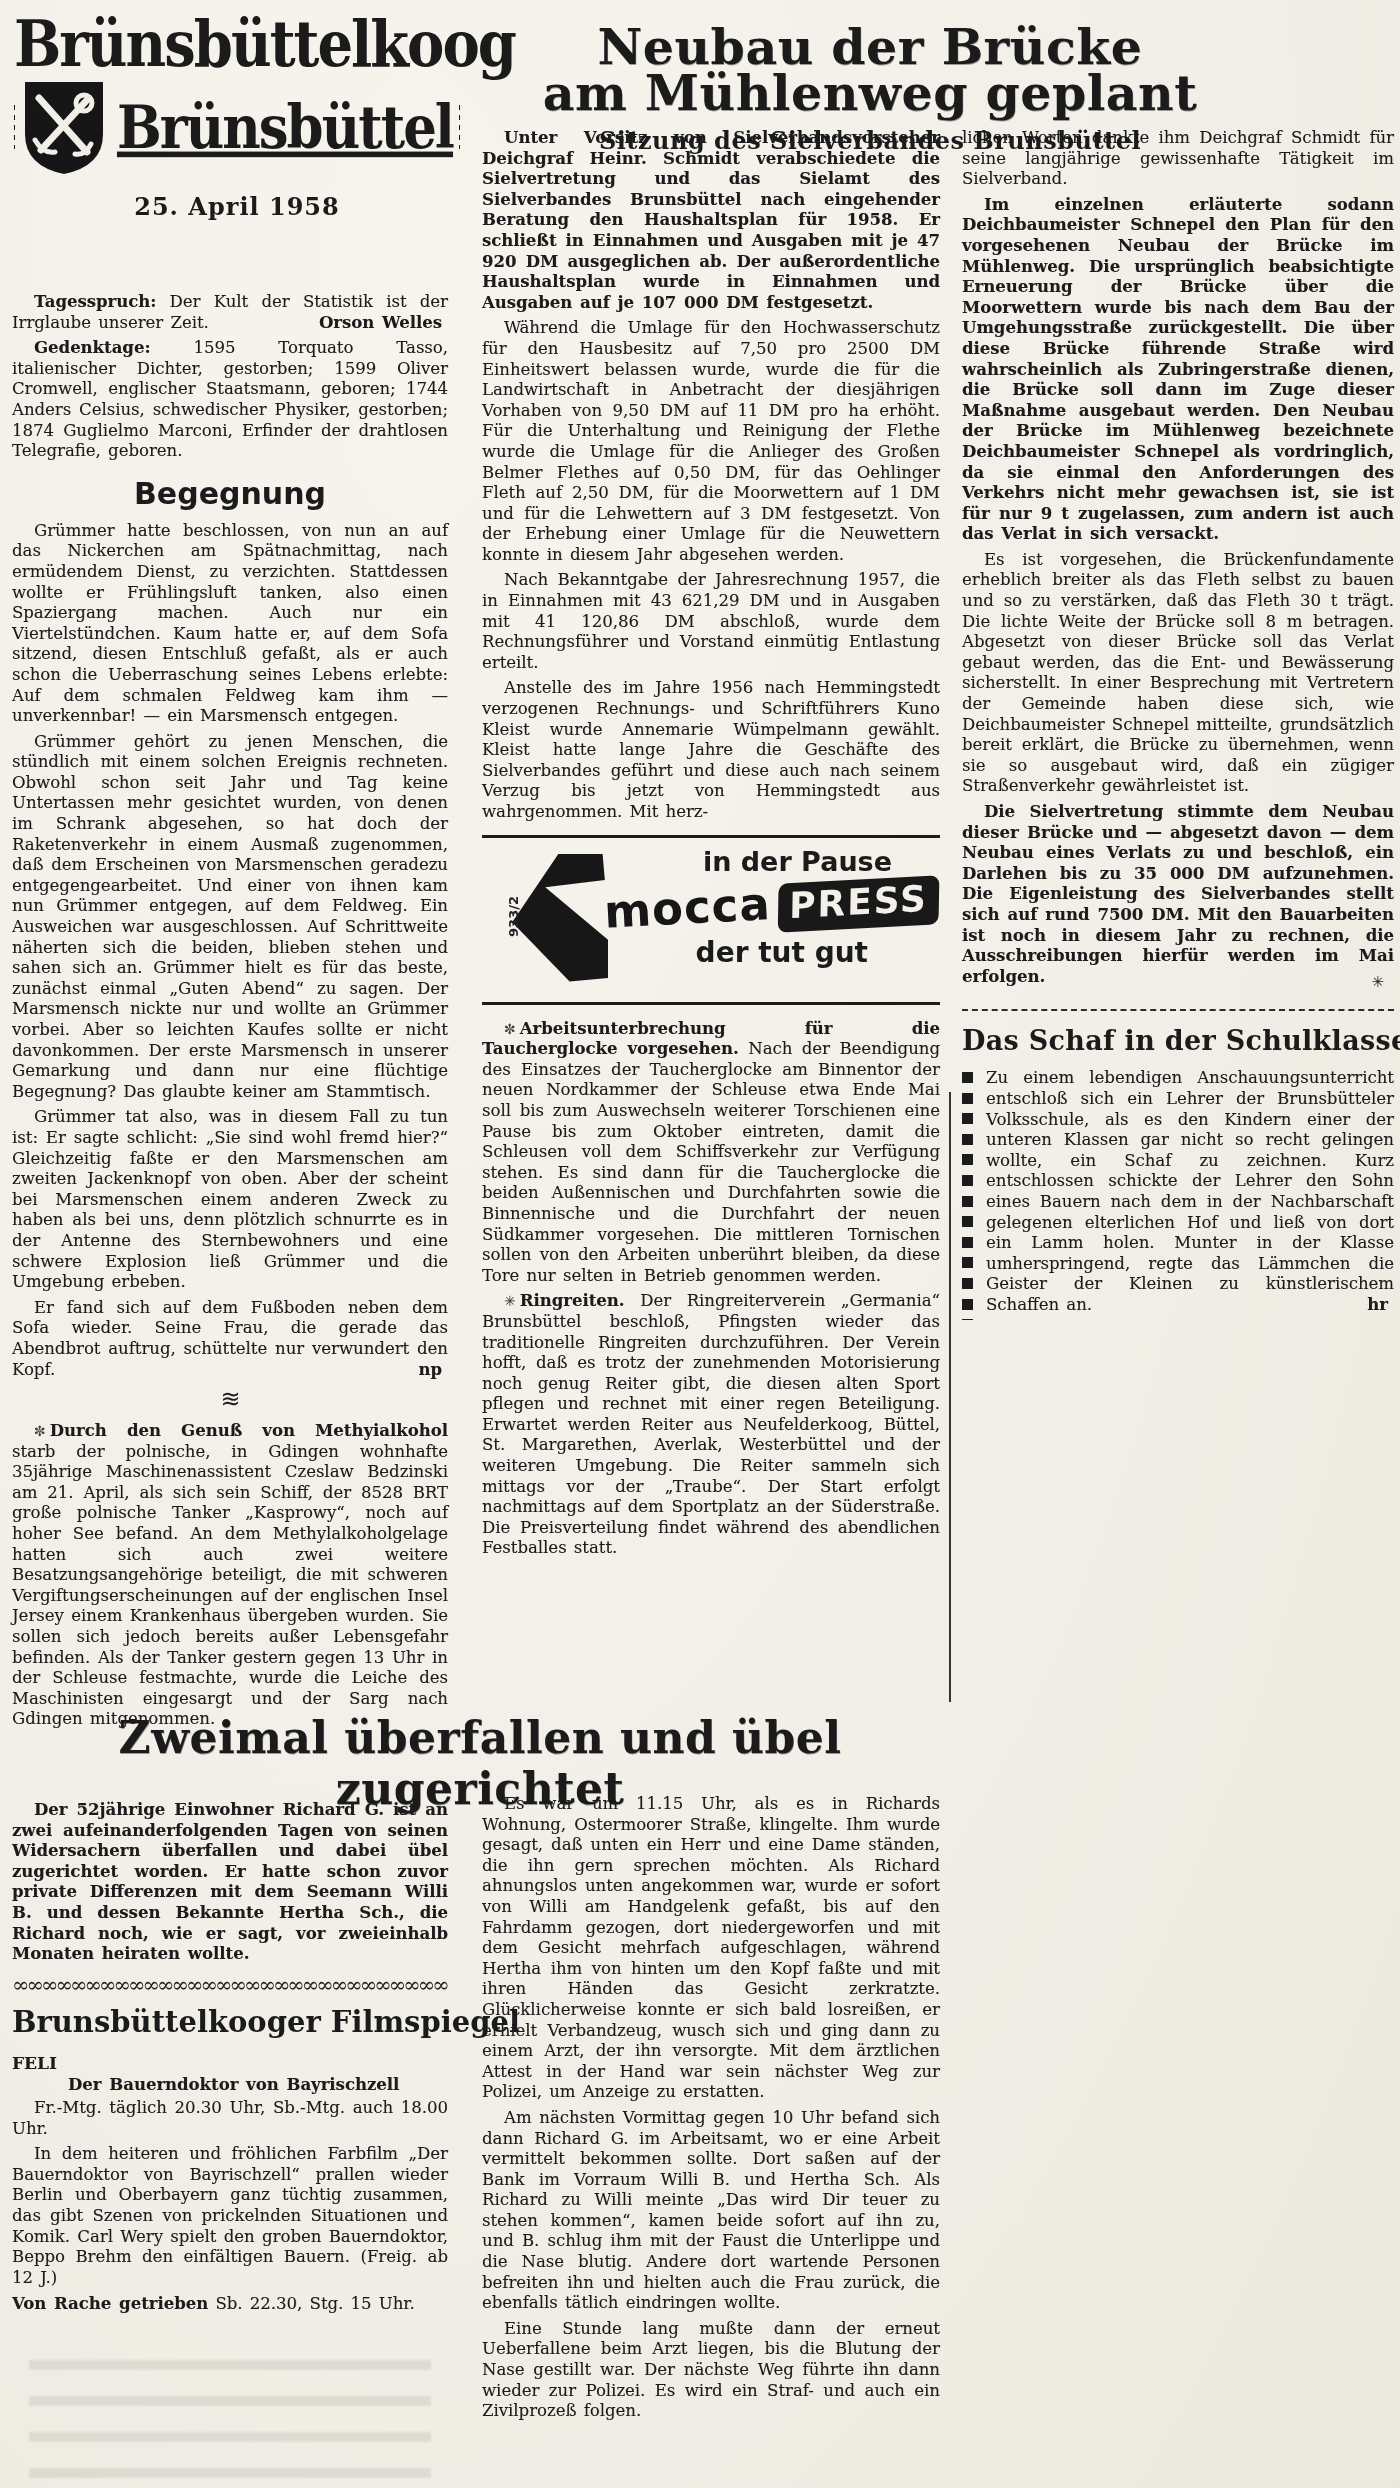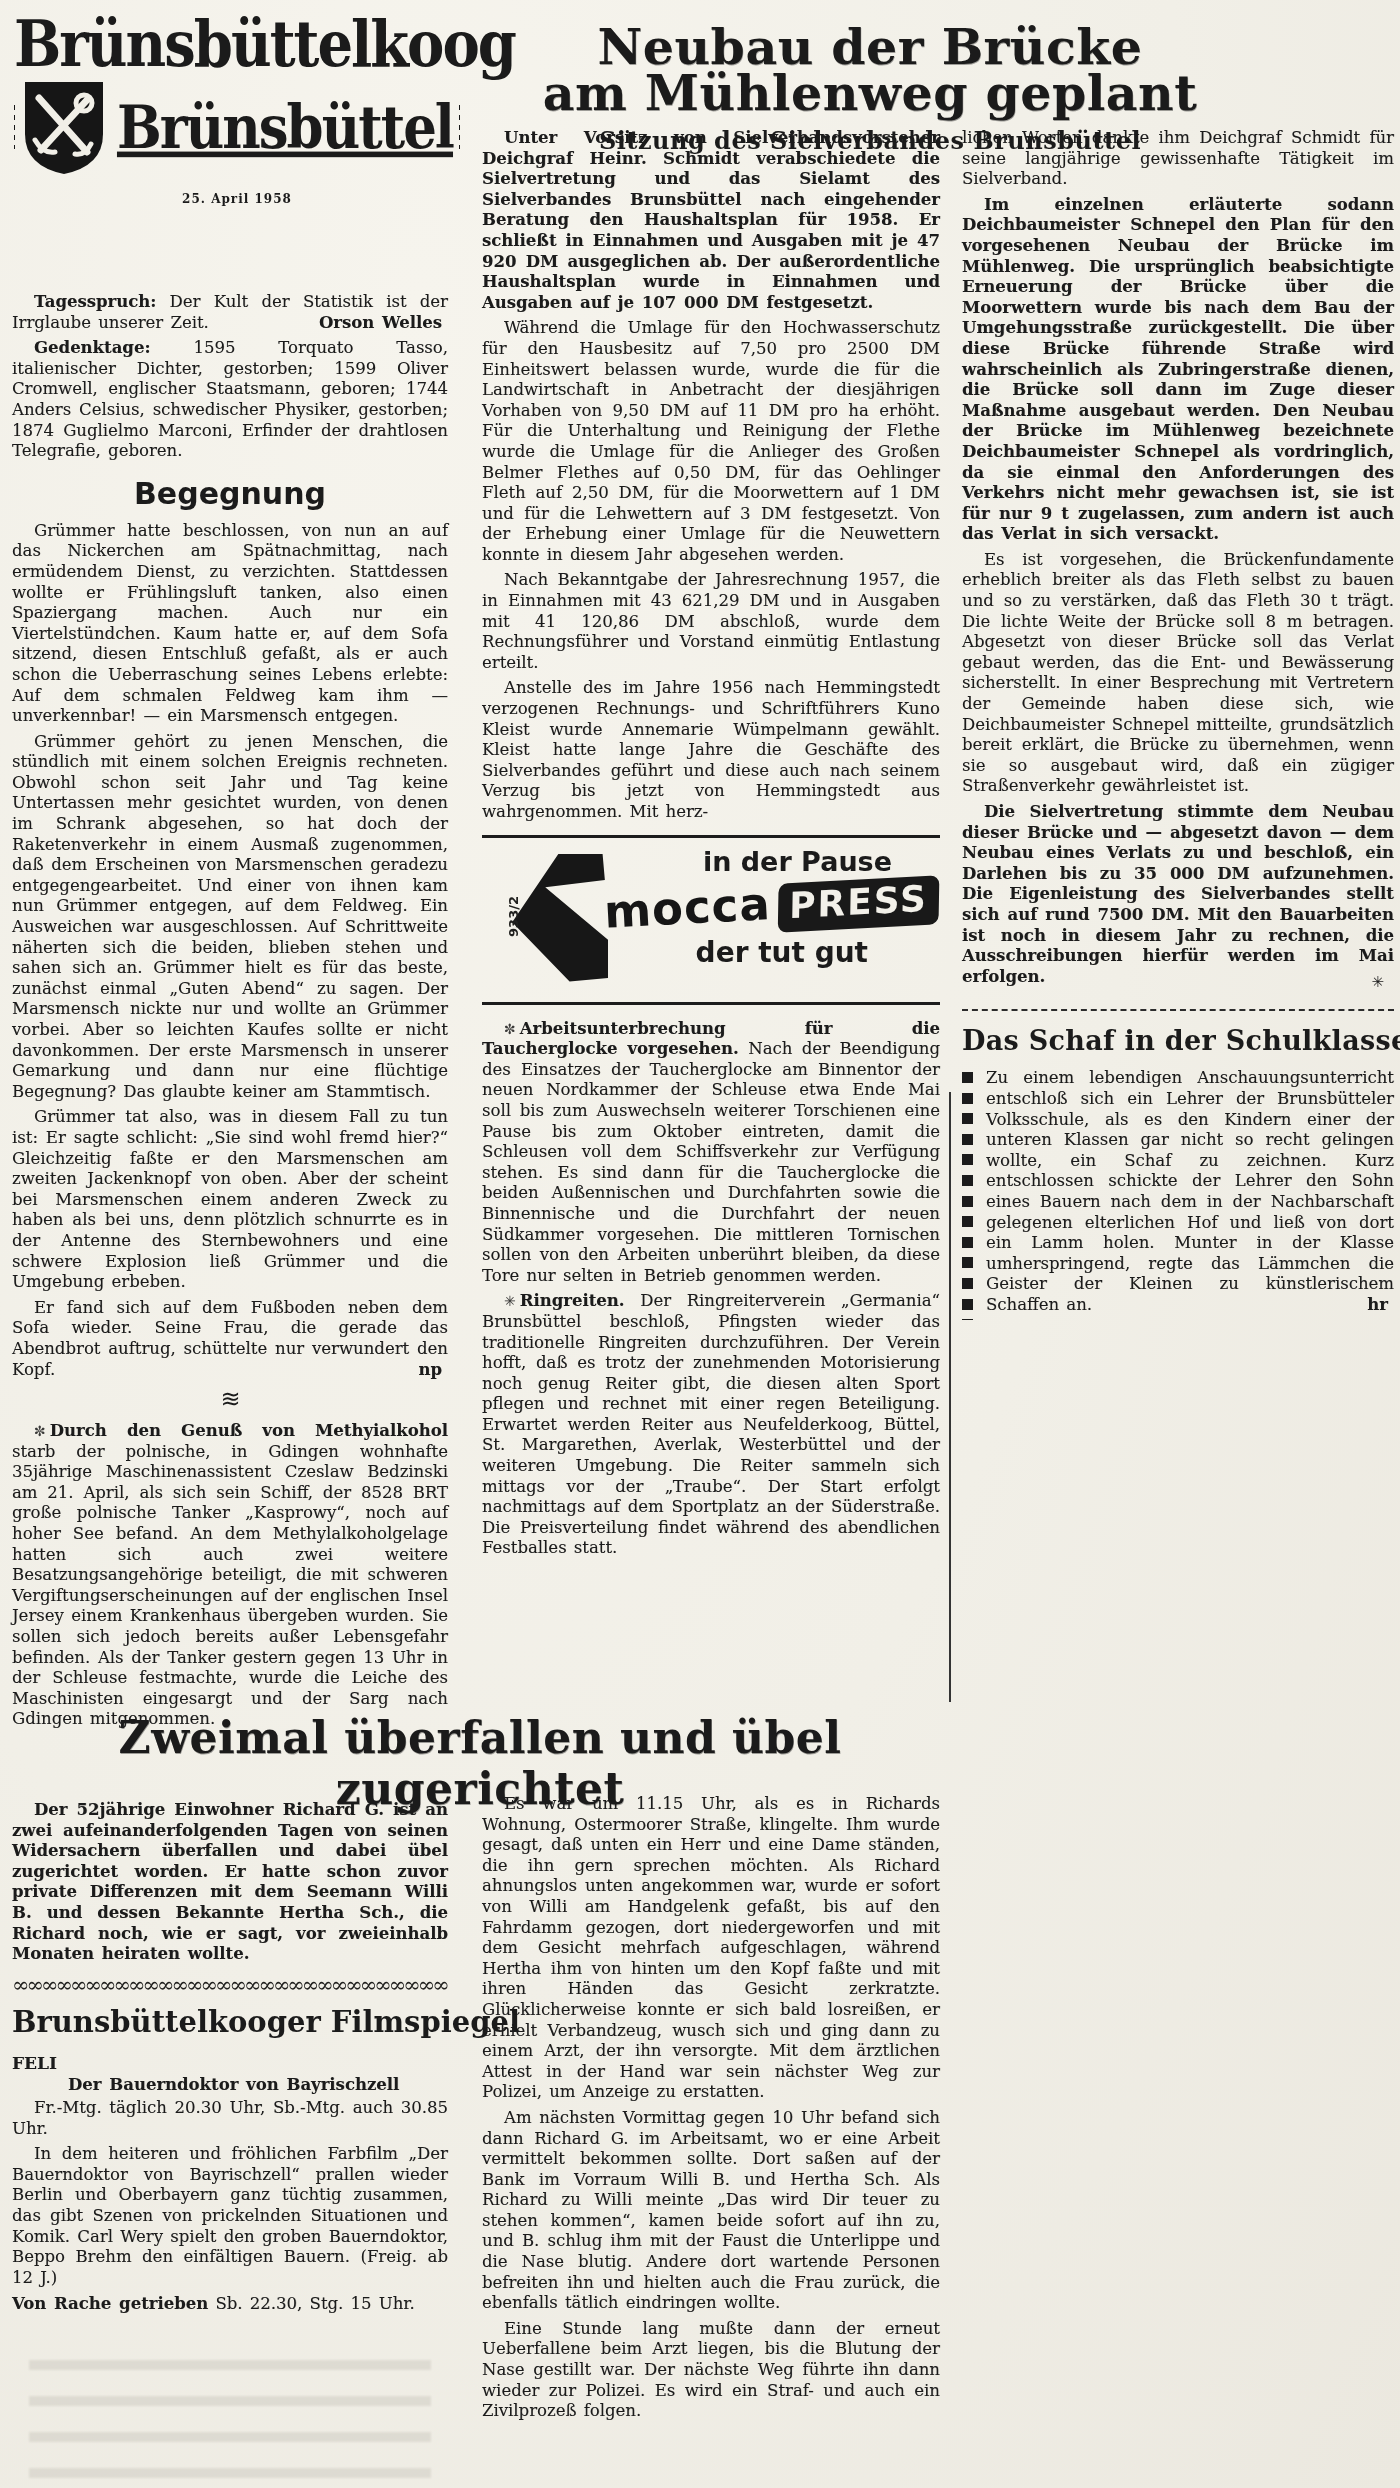--- a/index.html
+++ b/index.html
@@ -23,21 +23,21 @@
 
   
   .masthead { position:absolute; left:14px; top:12px; width:446px; }
   .mh-line1 { font-size:56px; font-weight:bold; letter-spacing:-2px; line-height:1; white-space:nowrap; transform:scaleY(1.12); transform-origin:top left; }
   .mh-row2 { display:flex; align-items:center; margin-top:10px;text-decoration:underline; }
   .mh-line2 { font-size:53px; font-weight:bold; letter-spacing:-2px; line-height:1; transform:scaleY(1.12); }
   .flag { width:34px; height:44px; background:repeating-linear-gradient(to bottom,#191919 0 5px, transparent 5px 10px); }
   .flag.left { margin-right:6px; transform:skewY(6deg); }
   .flag.right { margin-left:6px; transform:skewY(-6deg); }
   .crest { margin-right:10px; flex:none; }
-  .mh-date { text-align:center; font-weight:bold; font-size:12px; margin-top:16px; letter-spacing:1px; }
+  .mh-date { text-align:center; font-weight:bold; font-size:24px; margin-top:16px; letter-spacing:1px; }
 
   
   .headline-block { position:absolute; left:500px; top:24px; width:740px; text-align:center; }
   .headline-block h1 { margin:0; font-size:49px; line-height:46px; font-weight:bold; letter-spacing:0.5px; text-shadow:0.5px 0.5px 0.6px rgba(27,27,27,0.4); }
   .headline-block h2 { margin:10px 0 0 0; font-size:24px; font-weight:bold; letter-spacing:0.5px; }
 
   .col1-top { left:12px; top:292px; width:436px; }
   .col2-top { left:482px; top:128px; width:458px; }
   .col3-top { left:962px; top:128px; width:432px; }
 
@@ -154,21 +154,21 @@
   </section>
 
   <h2 class="headline2">Zweimal überfallen und übel zugerichtet</h2>
 
   <section class="col col1-bottom">
     <p class="body-p bold-p">Der 52jährige Einwohner Richard G. ist an zwei aufeinanderfolgenden Tagen von seinen Widersachern überfallen und dabei übel zugerichtet worden. Er hatte schon zuvor private Differenzen mit dem Seemann Willi B. und dessen Bekannte Hertha Sch., die Richard noch, wie er sagt, vor zweieinhalb Monaten heiraten wollte.</p>
     <div class="braid">∞∞∞∞∞∞∞∞∞∞∞∞∞∞∞∞∞∞∞∞∞∞∞∞∞∞∞∞∞∞∞∞∞∞∞∞∞∞∞∞∞∞∞∞∞∞</div>
     <h3 class="film-title">Brunsbüttelkooger Filmspiegel</h3>
     <p class="body-p noindent feli"><b>FELI</b></p>
     <p class="body-p film-name"><b>Der Bauerndoktor von Bayrischzell</b></p>
-    <p class="body-p">Fr.-Mtg. täglich 20.30 Uhr, Sb.-Mtg. auch 30.85 Uhr.</p>
+    <p class="body-p">Fr.-Mtg. täglich 20.30 Uhr, Sb.-Mtg. auch 18.00 Uhr.</p>
     <p class="body-p">In dem heiteren und fröhlichen Farbfilm „Der Bauerndoktor von Bayrischzell“ prallen wieder Berlin und Oberbayern ganz tüchtig zusammen, das gibt Szenen von prickelnden Situationen und Komik. Carl Wery spielt den groben Bauerndoktor, Beppo Brehm den einfältigen Bauern. (Freig. ab 12 J.)</p>
     <p class="body-p noindent vonrache"><b>Von Rache getrieben</b> <span>Sb. 22.30, Stg. 15 Uhr.</span></p>
     <div class="ghost"></div>
   </section>
 
   <section class="col col2-bottom">
     <p class="body-p">Es war um 11.15 Uhr, als es in Richards Wohnung, Ostermoorer Straße, klingelte. Ihm wurde gesagt, daß unten ein Herr und eine Dame ständen, die ihn gern sprechen möchten. Als Richard ahnungslos unten angekommen war, wurde er sofort von Willi am Handgelenk gefaßt, bis auf den Fahrdamm gezogen, dort niedergeworfen und mit dem Gesicht mehrfach aufgeschlagen, während Hertha ihm von hinten um den Kopf faßte und mit ihren Händen das Gesicht zerkratzte. Glücklicherweise konnte er sich bald losreißen, er erhielt Verbandzeug, wusch sich und ging dann zu einem Arzt, der ihn versorgte. Mit dem ärztlichen Attest in der Hand war sein nächster Weg zur Polizei, um Anzeige zu erstatten.</p>
     <p class="body-p">Am nächsten Vormittag gegen 10 Uhr befand sich dann Richard G. im Arbeitsamt, wo er eine Arbeit vermittelt bekommen sollte. Dort saßen auf der Bank im Vorraum Willi B. und Hertha Sch. Als Richard zu Willi meinte „Das wird Dir teuer zu stehen kommen“, kamen beide sofort auf ihn zu, und B. schlug ihm mit der Faust die Unterlippe und die Nase blutig. Andere dort wartende Personen befreiten ihn und hielten auch die Frau zurück, die ebenfalls tätlich eindringen wollte.</p>
     <p class="body-p">Eine Stunde lang mußte dann der erneut Ueberfallene beim Arzt liegen, bis die Blutung der Nase gestillt war. Der nächste Weg führte ihn dann wieder zur Polizei. Es wird ein Straf- und auch ein Zivilprozeß folgen.</p>
   </section>

